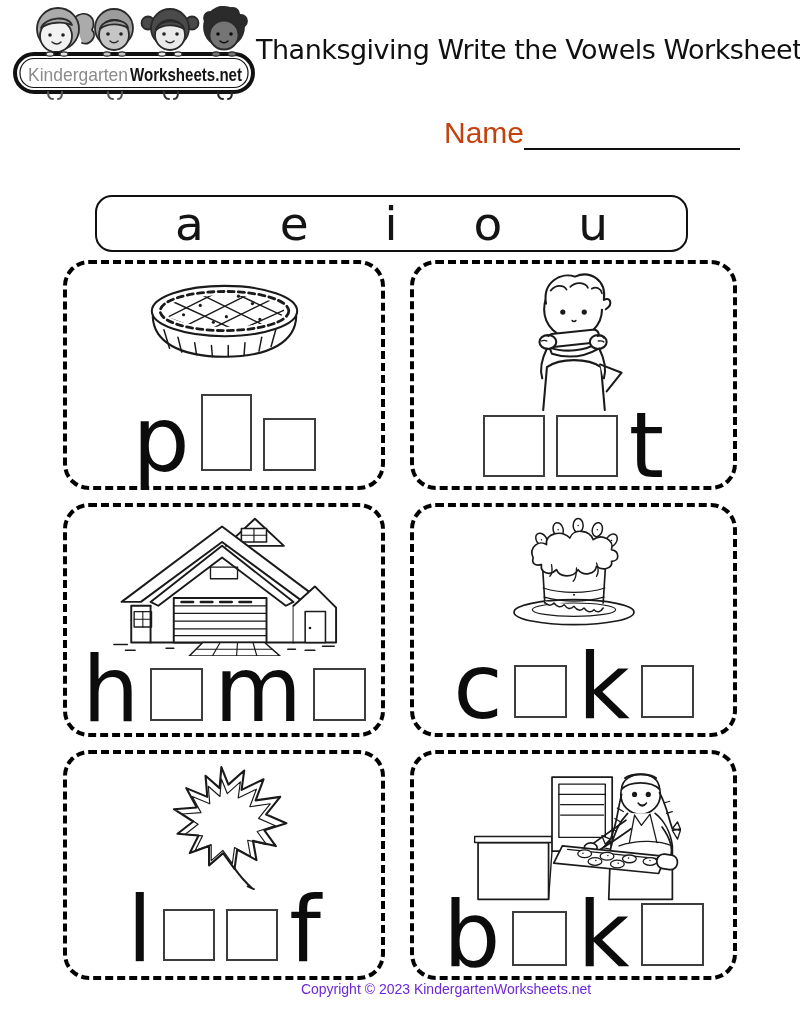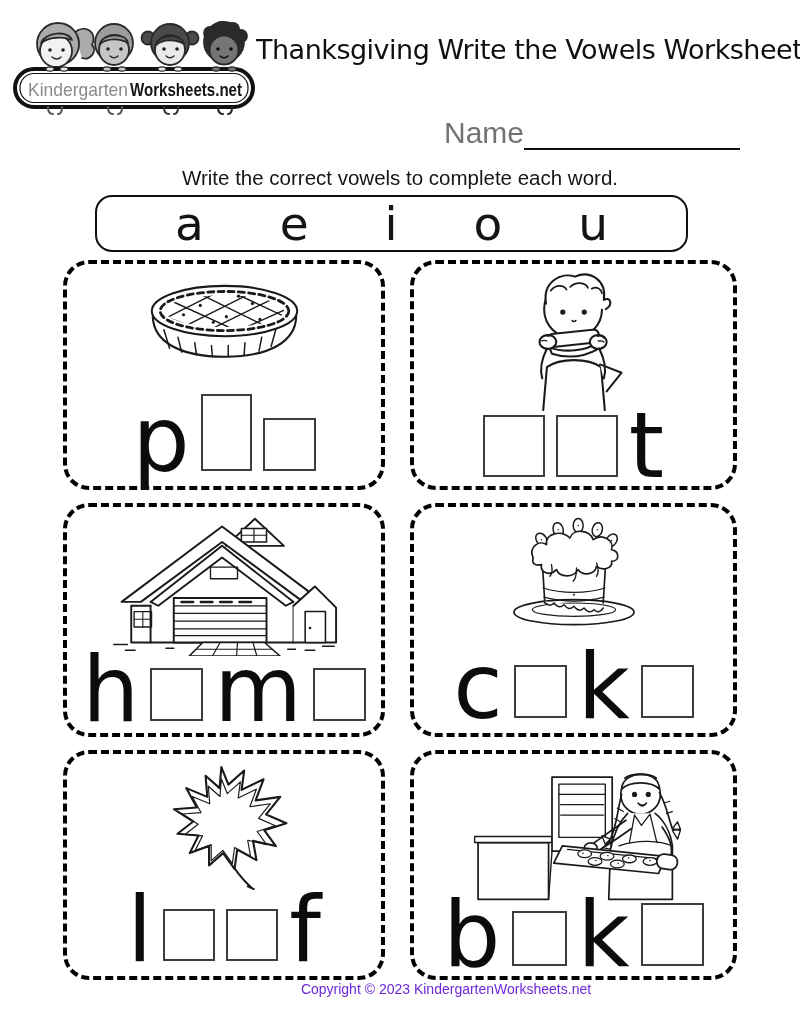--- a/index.html
+++ b/index.html
@@ -2,28 +2,28 @@
 <html><head>
 <meta charset="utf-8">
 <style>
   html,body { margin:0; padding:0; background:#fff; }
   .page {
     position:relative; width:800px; height:1035px; background:#fff;
     font-family:"Liberation Sans", sans-serif; overflow:hidden; color:#111;
   }
 
   
-  .logo-wrap { position:absolute; left:12px; top:19px; width:244px; height:102px; }
+  .logo-wrap { position:absolute; left:12px; top:4px; width:244px; height:102px; }
   .site-url  { position:absolute; left:23px; top:111px; font-size:16.5px; letter-spacing:.2px; color:#8f8f8f; }
   .title {
     position:absolute; left:256px; top:34px; width:544px; text-align:right;
     font-size:27px; white-space:nowrap; color:#101010; font-family:"DejaVu Sans",sans-serif;
     letter-spacing:-0.5px;
   }
-  .name-row { position:absolute; left:444px; top:116px; font-size:30px; color:#737373; }
+  .name-row { position:absolute; left:444px; top:116px; font-size:30px; color:#c2410c; }
   .name-line { display:inline-block; width:216px; height:32px; border-bottom:2.5px solid #101010; vertical-align:bottom; }
 
   
   .instruction { position:absolute; left:0; top:166px; width:800px; text-align:center; font-size:20.5px; color:#161616; }
   .vowel-bank {
     position:absolute; left:95px; top:195px; width:593px; height:57px; box-sizing:border-box;
     border:2.5px solid #101010; border-radius:17px; background:#fff;
     display:flex; align-items:center; justify-content:space-between; padding:0 78px;
   }
   .vowel { font-family:"DejaVu Sans",sans-serif; font-size:47px; line-height:1; color:#141414; }
@@ -134,21 +134,20 @@
         <path d="M206,88 q0,7 5,7 M220,88 q0,7 -4,7" stroke="#222"></path>
       </g>
     </svg>
   </div>
 
   <div class="title">Thanksgiving Write the Vowels Worksheet</div>
   <div class="name-row">
     <span>Name</span><span class="name-line"></span>
   </div>
 
-  <div class="instruction">Write the correct vowels to complete each word.</div>
   <div class="vowel-bank">
       <span class="vowel">a</span>
       <span class="vowel">e</span>
       <span class="vowel">i</span>
       <span class="vowel">o</span>
       <span class="vowel">u</span>
     </div>
 
   <div class="cards">
 

